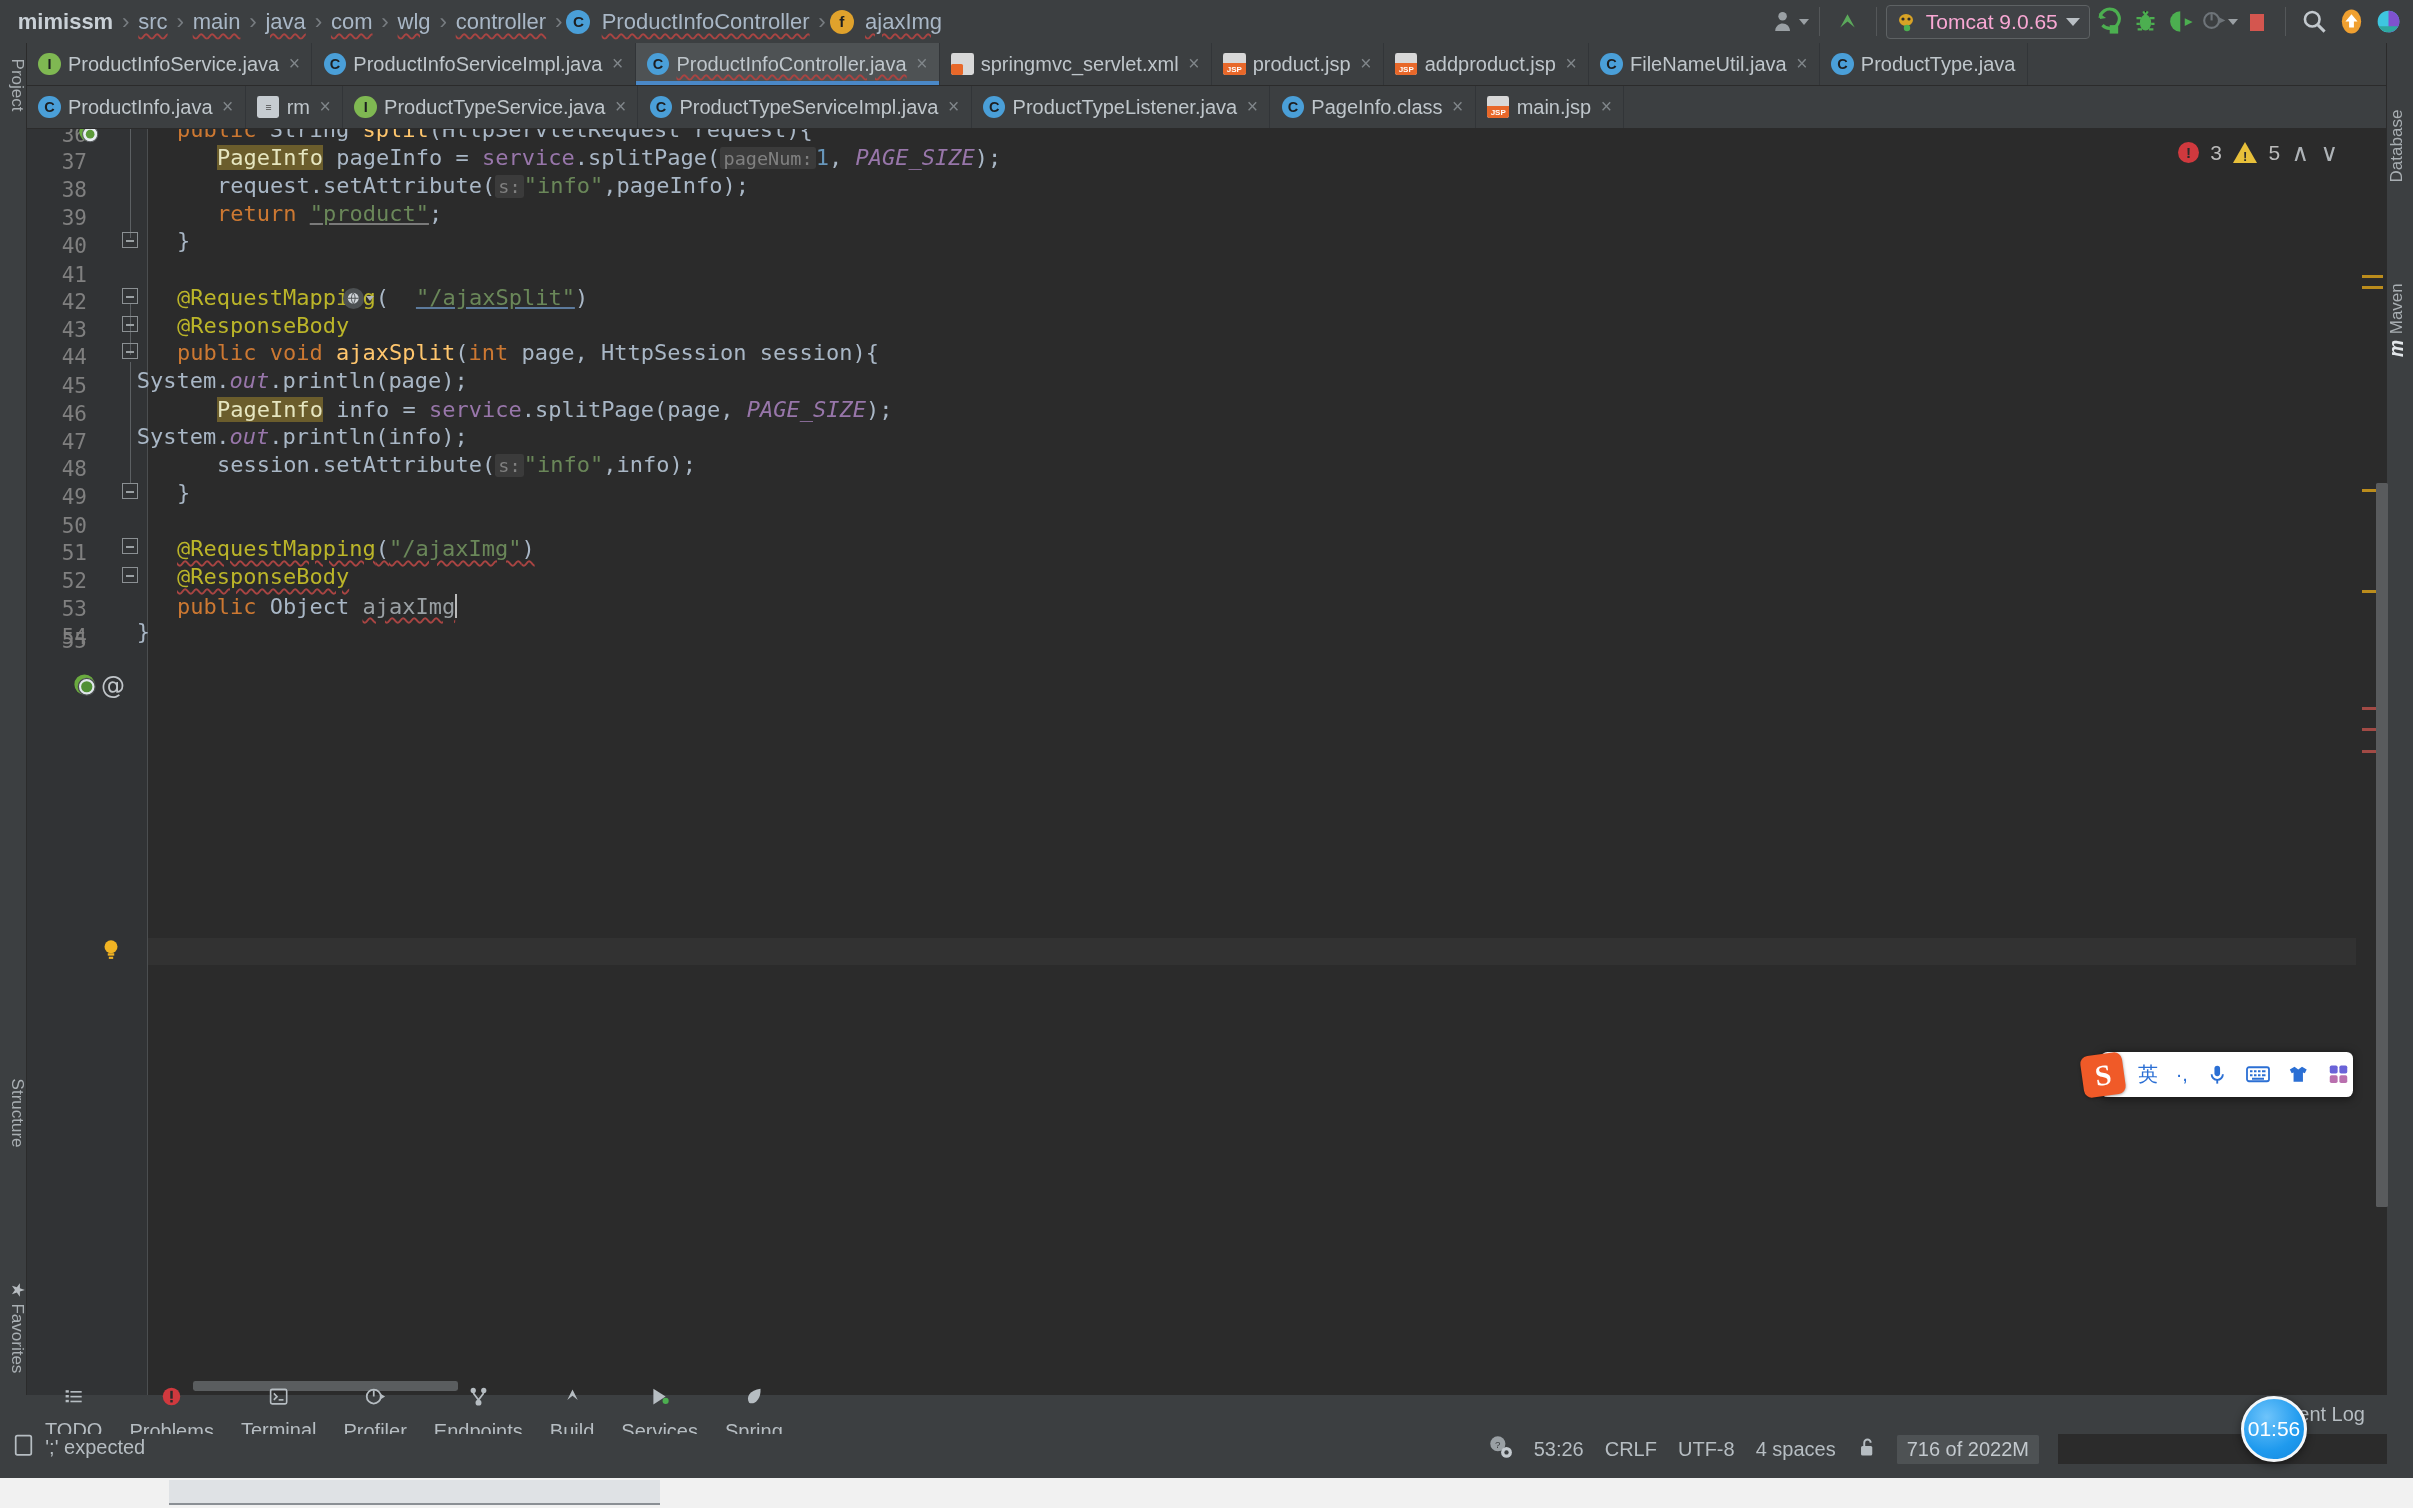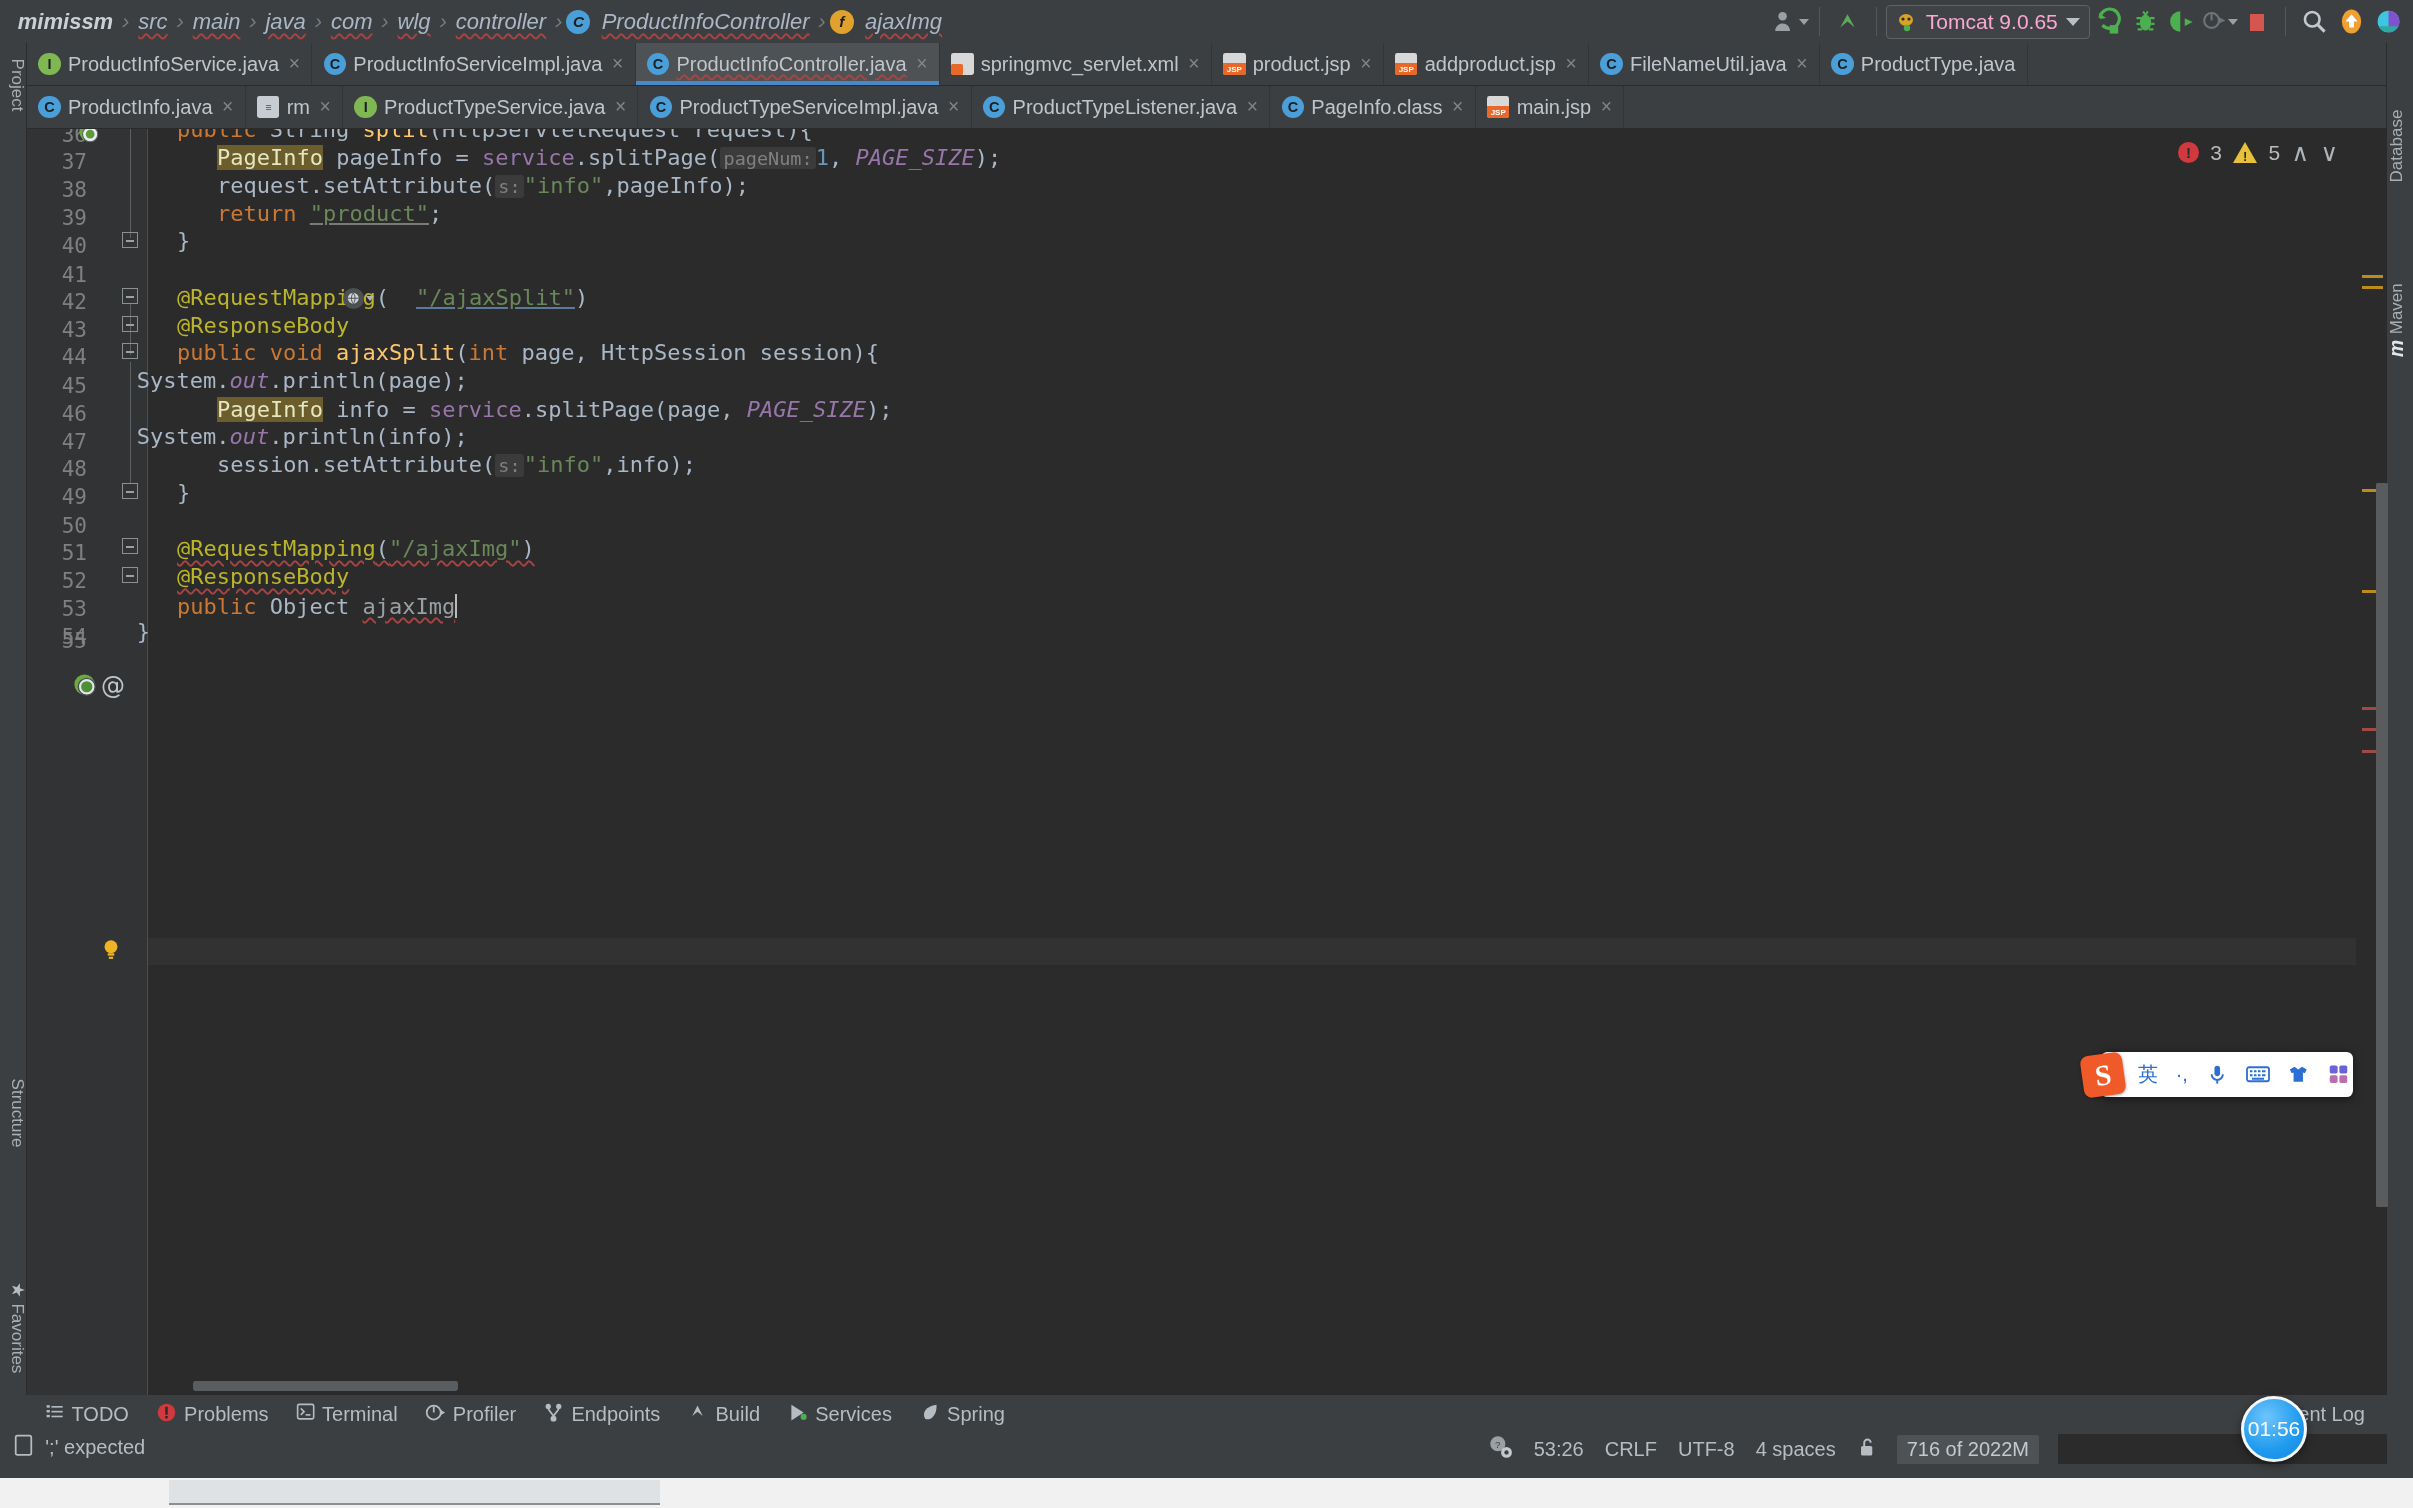--- a/index.html
+++ b/index.html
@@ -9,21 +9,21 @@
     font-family: "Liberation Sans", sans-serif;
     overflow: hidden;
   }
   .app { position: relative; width: 2413px; height: 1508px; background: #3c3f41; }
 
   
   .topbar {
     position: absolute; left: 0; top: 0; width: 2413px; height: 43px;
     background: #3c3f41; display: flex; align-items: center;
   }
-  .crumbs { display: flex; align-items: center; padding-left: 13px; gap: 0px; font-style: italic; }
+  .crumbs { display: flex; align-items: center; padding-left: 13px; gap: 0px; }
   .crumb {
     color: #a9b7c6; font-size: 22px; position: relative;
     padding: 0 4.8px; white-space: nowrap;
     text-decoration: underline; text-decoration-color: #a94442;
     text-decoration-style: wavy; text-decoration-thickness: 1.6px;
     text-underline-offset: 4px;
   }
   .crumb.proj { font-weight: bold; color: #c9d0d6; text-decoration: none; }
   .crumb-sep { color: #777c80; font-size: 22.5px; padding: 0 4px; }
   .crumb-ico {
@@ -197,21 +197,21 @@
   .mark { position: absolute; left: 1.6px; width: 21px; height: 3.2px; }
   .scrollthumb {
     position: absolute; right: 29px; width: 11.3px; background: #595b5d; border-radius: 1.6px;
   }
 
   
   .bottombar {
     position: absolute; left: 0; bottom: 74px; width: 2413px; height: 39px;
     background: #3c3f41; display: flex; align-items: center; padding-left: 45px; gap: 27px;
   }
-  .bb-item { display: flex; align-items: center; gap: 7.2px; color: #b6bdc2; font-size: 20px; white-space: nowrap; }
+  .bb-item { display: flex; align-items: center; gap: 7.2px; color: #b6bdc2; font-size: 20px; white-space: nowrap; flex-direction: column; }
   .bb-right { margin-left: auto; padding-right: 48px; display: flex; align-items: center; gap: 8px; }
 
   .statusbar {
     position: absolute; left: 0; bottom: 30px; width: 2058px; height: 44px;
     background: #3c3f41; display: flex; align-items: flex-start; padding-left: 13px;
   }
   .sb-left { display: flex; align-items: center; gap: 11.3px; color: #b6bdc2; font-size: 20px; }
   .sb-right { margin-left: auto; display: flex; align-items: center; gap: 21px; color: #b6bdc2; font-size: 20px; padding-right: 19.3px; }
   .mem {
     background: #4e5254; padding: 3.2px 9.7px; border-radius: 1.6px; color: #c3c9ce;

